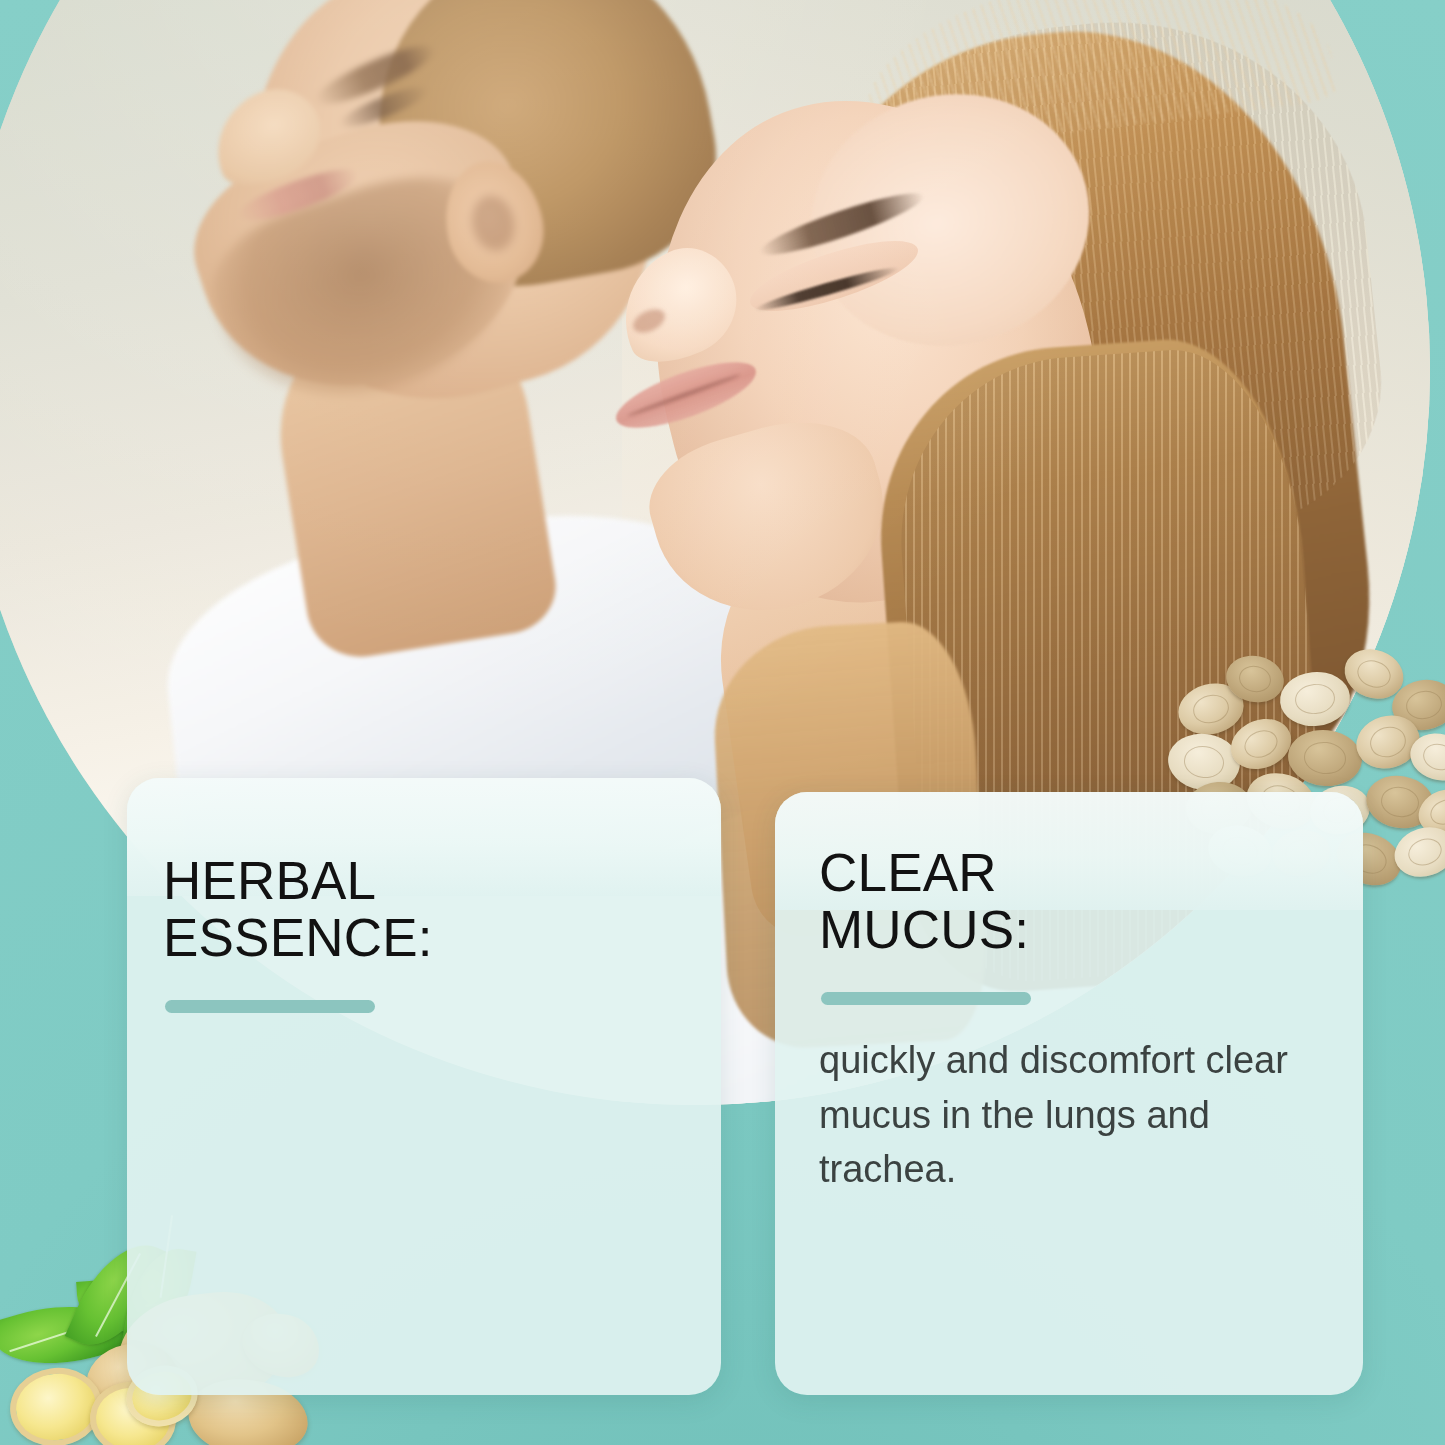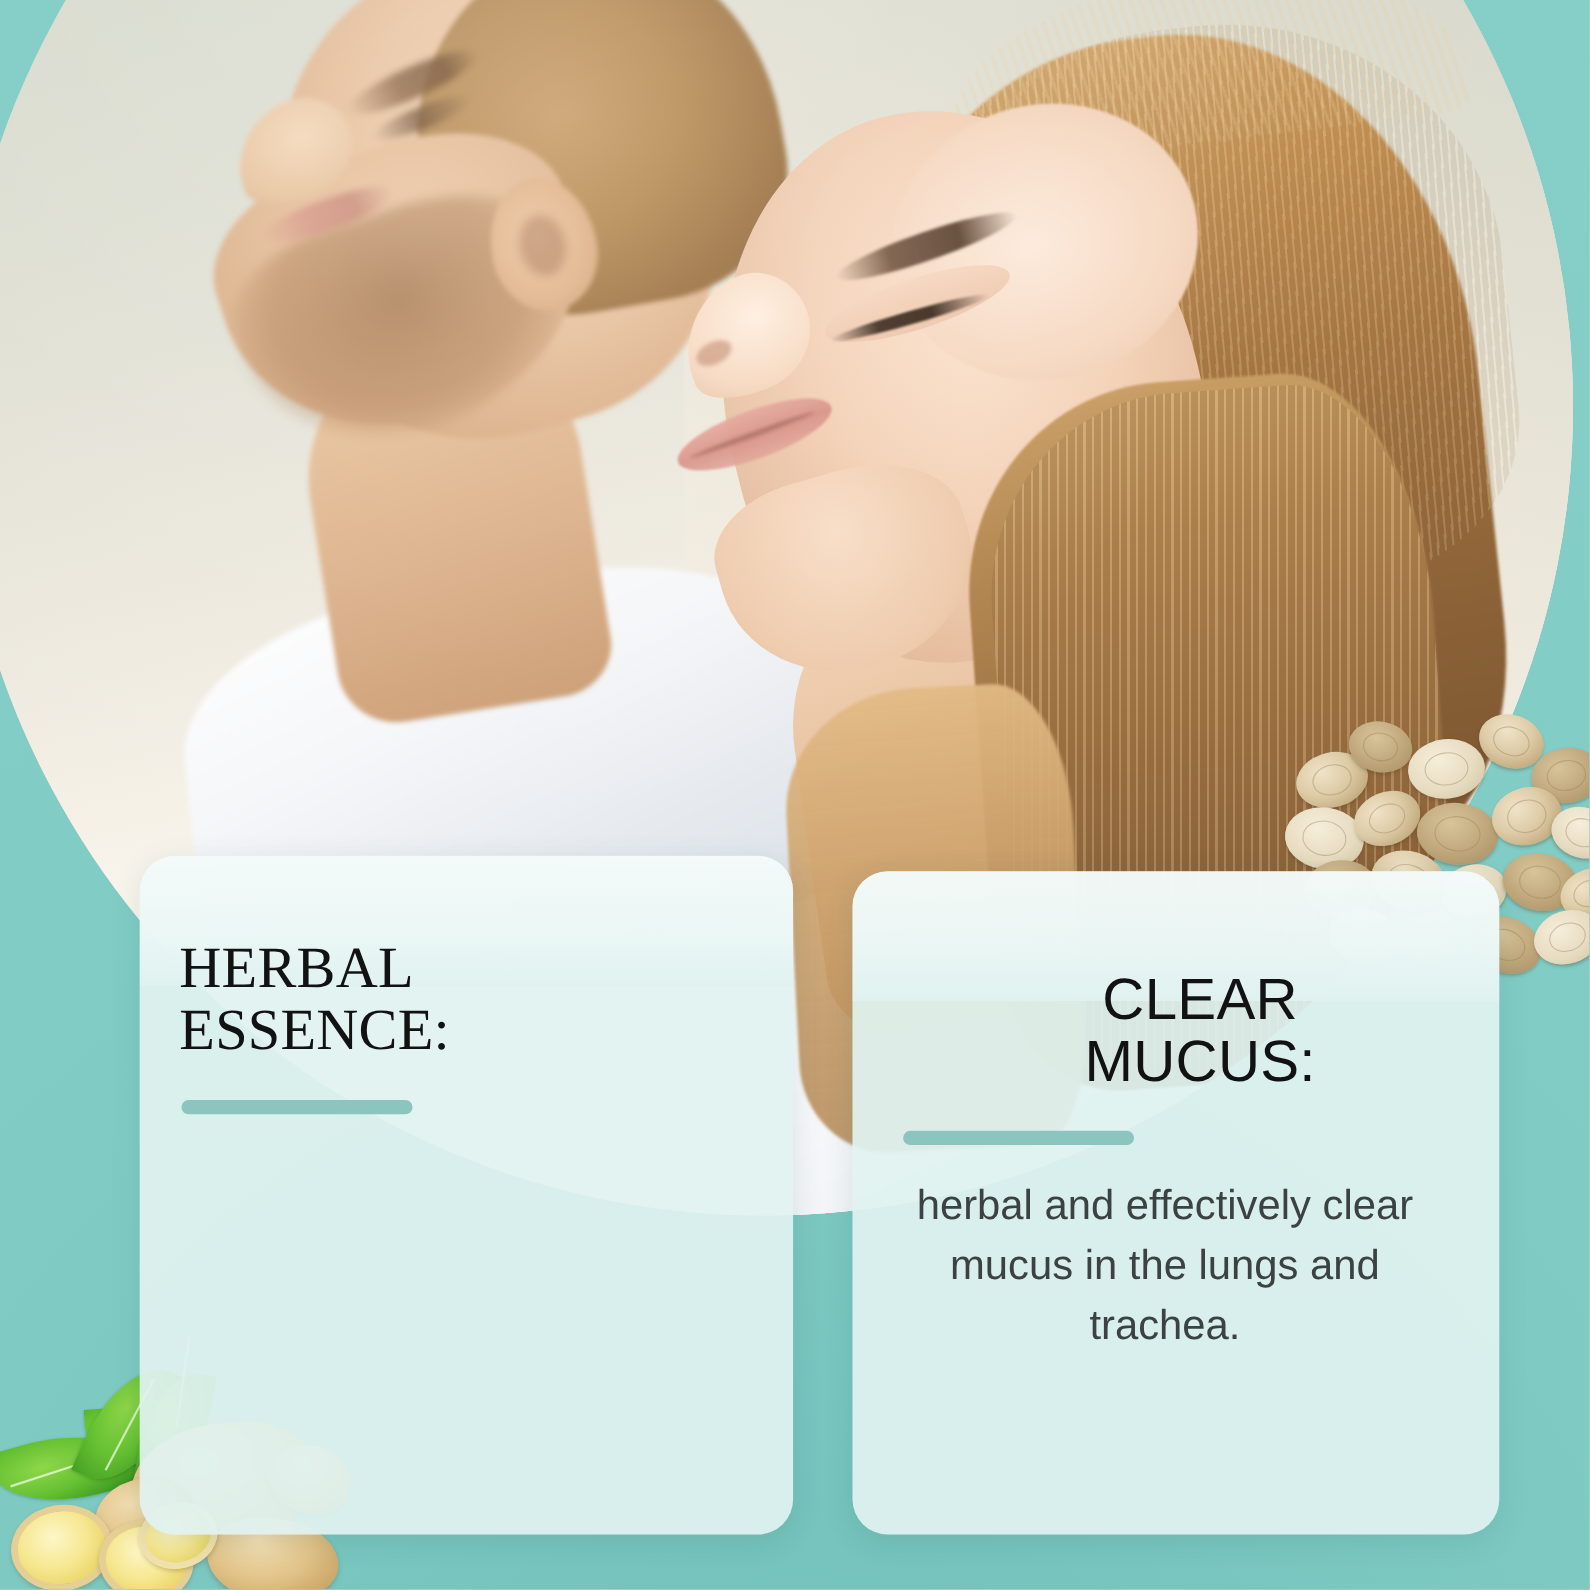--- a/index.html
+++ b/index.html
@@ -320,33 +320,33 @@
   }
 
   
   .card {
     position:absolute;
     background:rgba(224,242,240,.93);
     border-radius:32px;
     box-shadow:0 6px 26px rgba(40,90,86,.13);
     overflow:hidden;
   }
-  .card.left  { left:127px; top:778px;  width:594px; height:617px;font-family:Liberation Serif, serif; }
+  .card.left  { left:127px; top:778px;  width:594px; height:617px; }
   .card.right { left:775px; top:792px;  width:588px; height:603px; }
 
   
   .card .glass-top {
     position:absolute; left:0; top:0; right:0; height:118px;
     background:linear-gradient(180deg, rgba(255,255,255,.62) 0%, rgba(238,249,247,.80) 55%, rgba(224,242,240,.93) 100%);
     pointer-events:none;
   }
 
   .card-body { position:relative; z-index:2; }
   .card.left  .card-body { padding:74px 0 0 36px; }
-  .card.right .card-body { padding:88px 0 0 44px;text-align:center; }
+  .card.right .card-body { padding:52px 0 0 44px; }
 
   .card-title {
     font-size:53px;
     line-height:1.08;
     font-weight:400;
     letter-spacing:.2px;
     color:#121212;
     white-space:pre-line;
   }
   .accent-bar {
@@ -469,17 +469,17 @@
       <div class="accent-bar"></div>
     </div>
   </div>
 
   <div class="card right">
     <div class="glass-top"></div>
     <div class="card-body">
       <div class="card-title">CLEAR
 MUCUS:</div>
       <div class="accent-bar"></div>
-      <div class="card-text">herbal and effectively clear mucus in the lungs and trachea.</div>
+      <div class="card-text">quickly and discomfort clear mucus in the lungs and trachea.</div>
     </div>
   </div>
 
 </div>
 
 </body></html>

